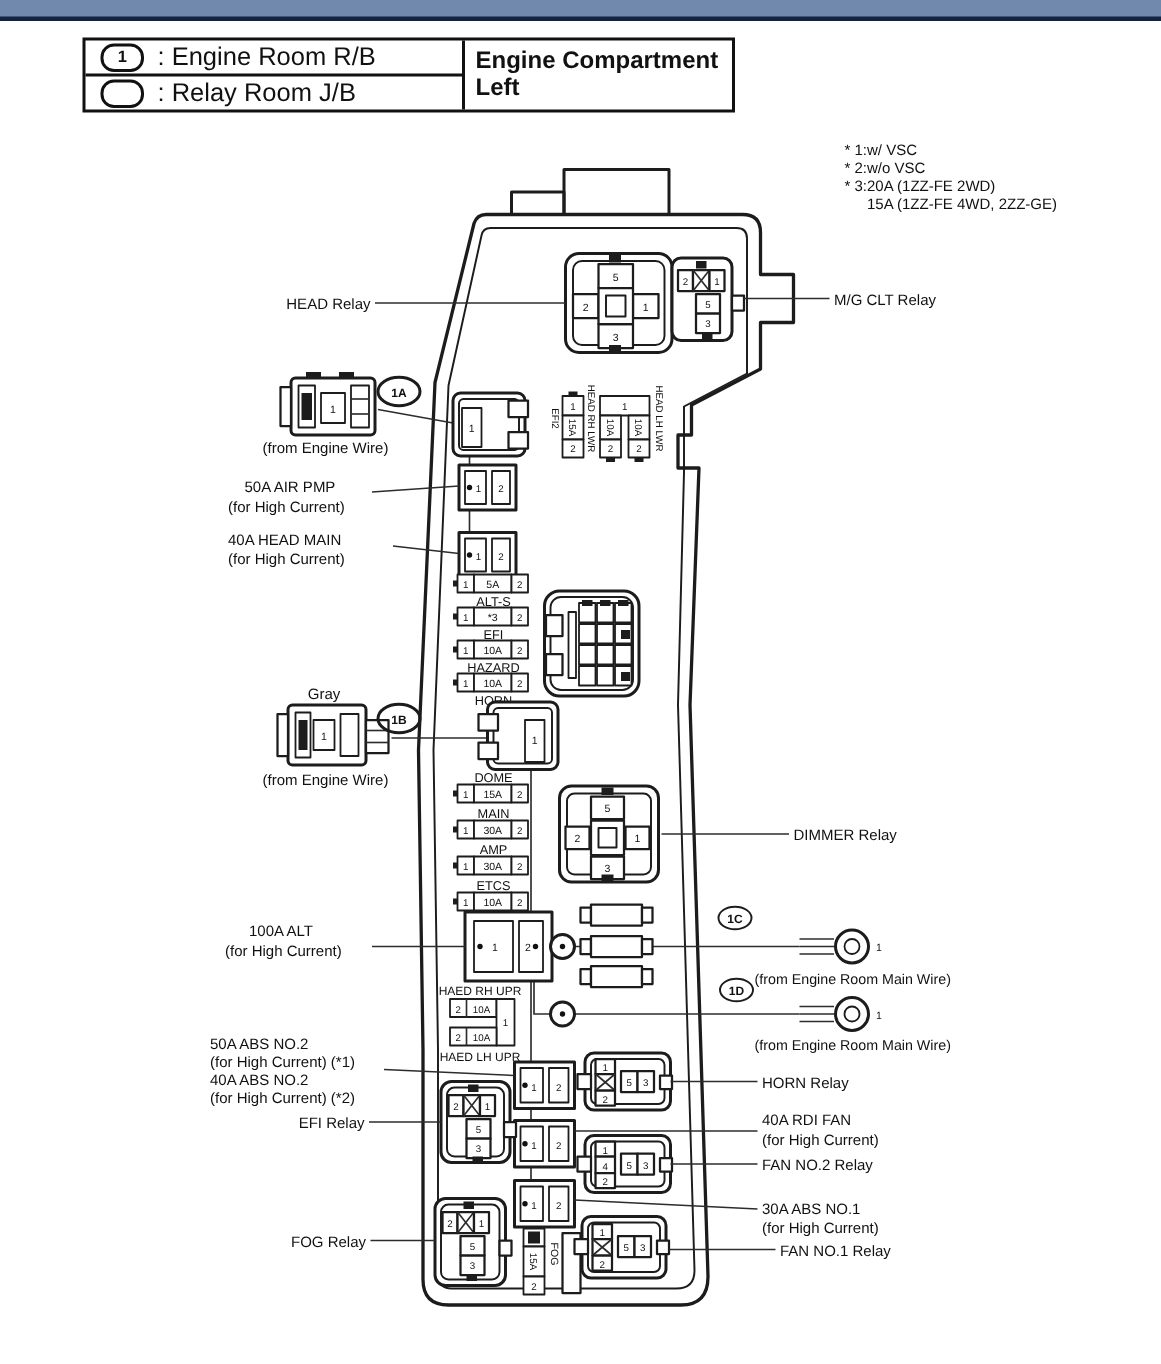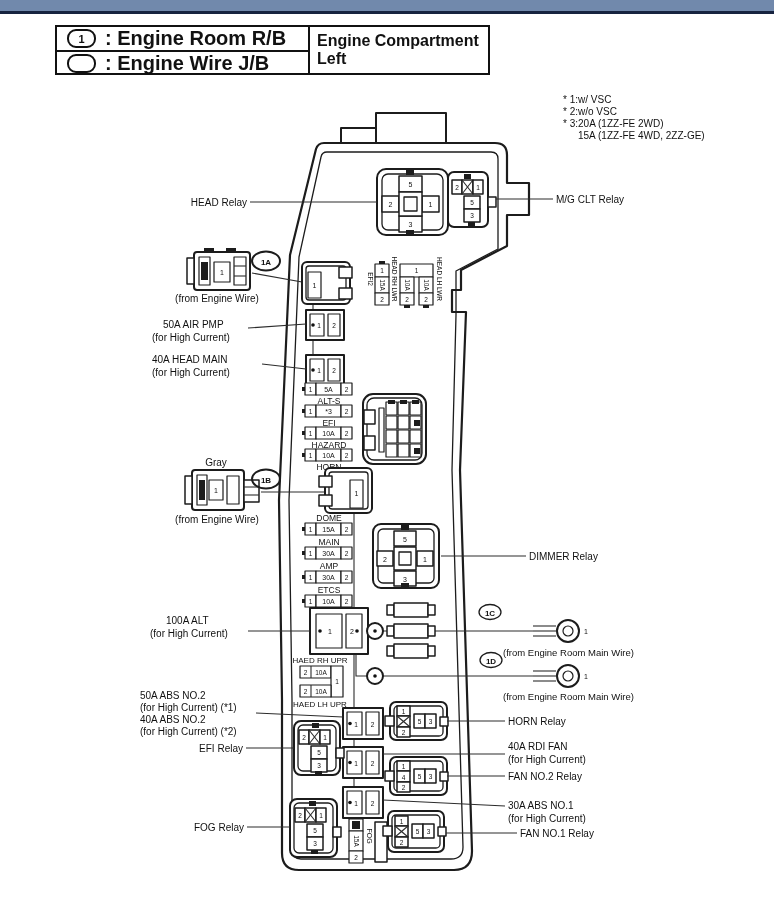--- a/index.html
+++ b/index.html
@@ -8,21 +8,21 @@
   .topbar{position:absolute;left:0;top:0;width:774px;height:11px;background:#7189ac;
           border-bottom:3px solid #16233f;}
   .legend-table{position:absolute;left:55px;top:25px;width:431px;height:46px;
                 border:2px solid #111;display:flex;background:#fff;}
   .legend-left{width:251px;border-right:2px solid #111;display:flex;flex-direction:column;}
   .legend-row{flex:1;display:flex;align-items:center;padding-left:10px;}
   .legend-row.first{border-bottom:2px solid #111;}
   .oval{width:25px;height:15px;border:2px solid #111;border-radius:9px;display:flex;
         align-items:center;justify-content:center;font-size:11px;font-weight:bold;
         margin-right:9px;flex:0 0 auto;}
-  .legend-text{font-weight:bold;font-size:20px;white-space:nowrap;}
+  .legend-text{font-weight:normal;font-size:17px;white-space:nowrap;}
   .legend-title{flex:1;display:flex;align-items:center;padding-left:7px;
                 font-weight:bold;font-size:16px;}
   svg{position:absolute;left:0;top:0;}
   svg text{fill:#111;font-family:"Liberation Sans",sans-serif;}
   .o{fill:none;stroke:#1c1c1c;stroke-width:2;stroke-linejoin:round;}
   .o22{fill:none;stroke:#1c1c1c;stroke-width:2.2;stroke-linejoin:round;}
   .o1{fill:none;stroke:#1c1c1c;stroke-width:1.3;stroke-linejoin:round;}
   .ow{fill:#fff;stroke:#1c1c1c;stroke-width:2;stroke-linejoin:round;}
   .ow15{fill:#fff;stroke:#1c1c1c;stroke-width:1.5;stroke-linejoin:round;}
   .ow1{fill:#fff;stroke:#1c1c1c;stroke-width:1.2;stroke-linejoin:round;}
@@ -43,21 +43,21 @@
     <div class="legend-row first">
       <span class="oval">
           <span>1</span>
         </span>
       <span class="legend-text">: Engine Room R/B</span>
     </div>
     <div class="legend-row">
       <span class="oval">
           <span></span>
         </span>
-      <span class="legend-text">: Engine Wire J/B</span>
+      <span class="legend-text">: Relay Room J/B</span>
     </div>
   </div>
   <div class="legend-title">Engine Compartment Left</div>
 </div>
 
 <svg width="774" height="909" viewBox="0 0 774 909">
 
   <g>
     <text class="t10" x="563" y="103">* 1:w/ VSC</text>
     <text class="t10" x="563" y="115">* 2:w/o VSC</text>

